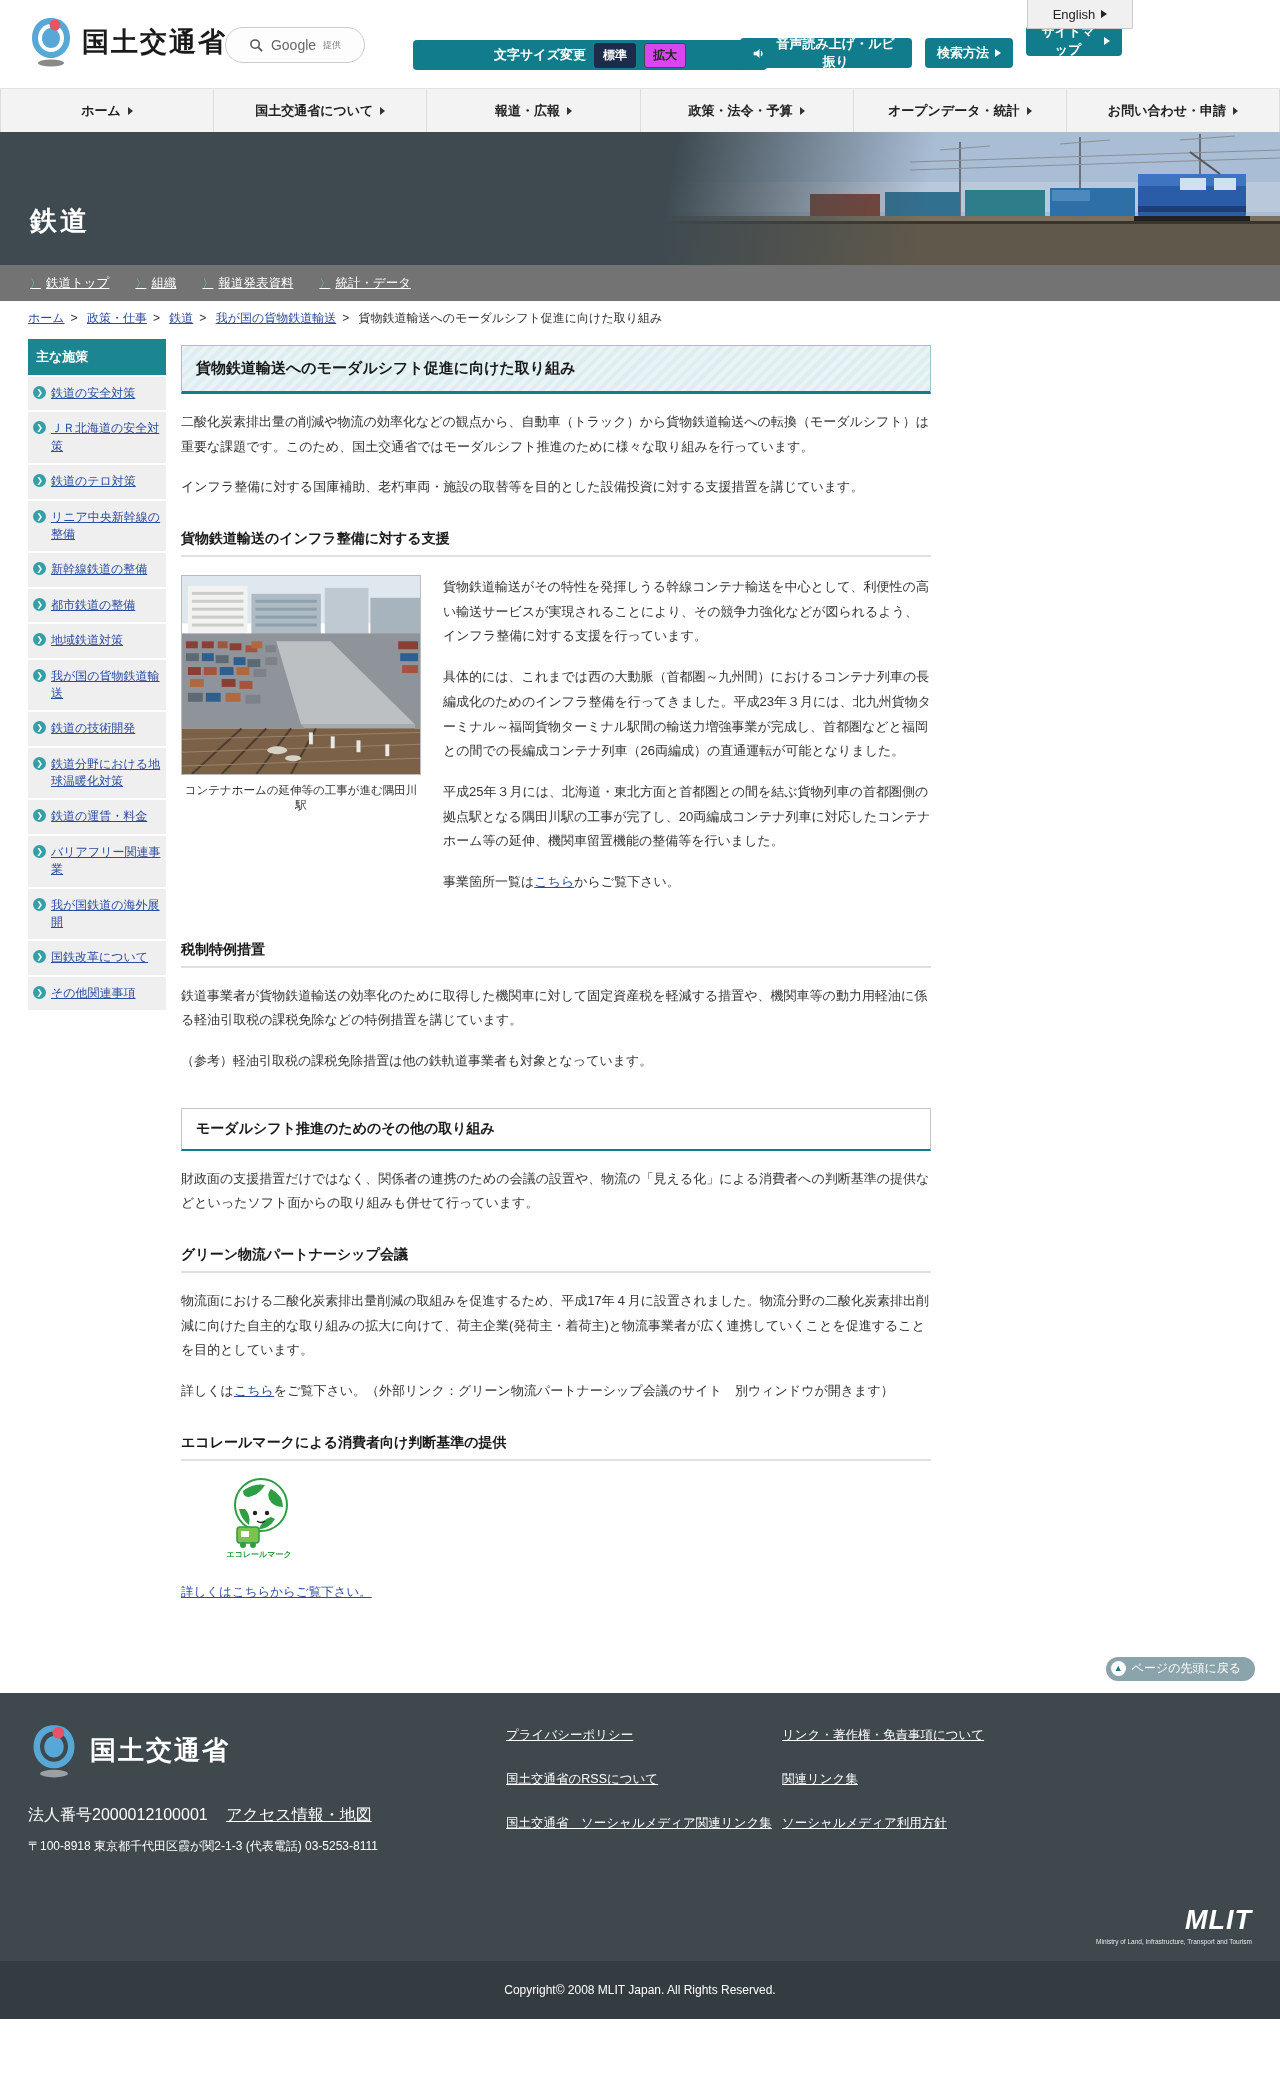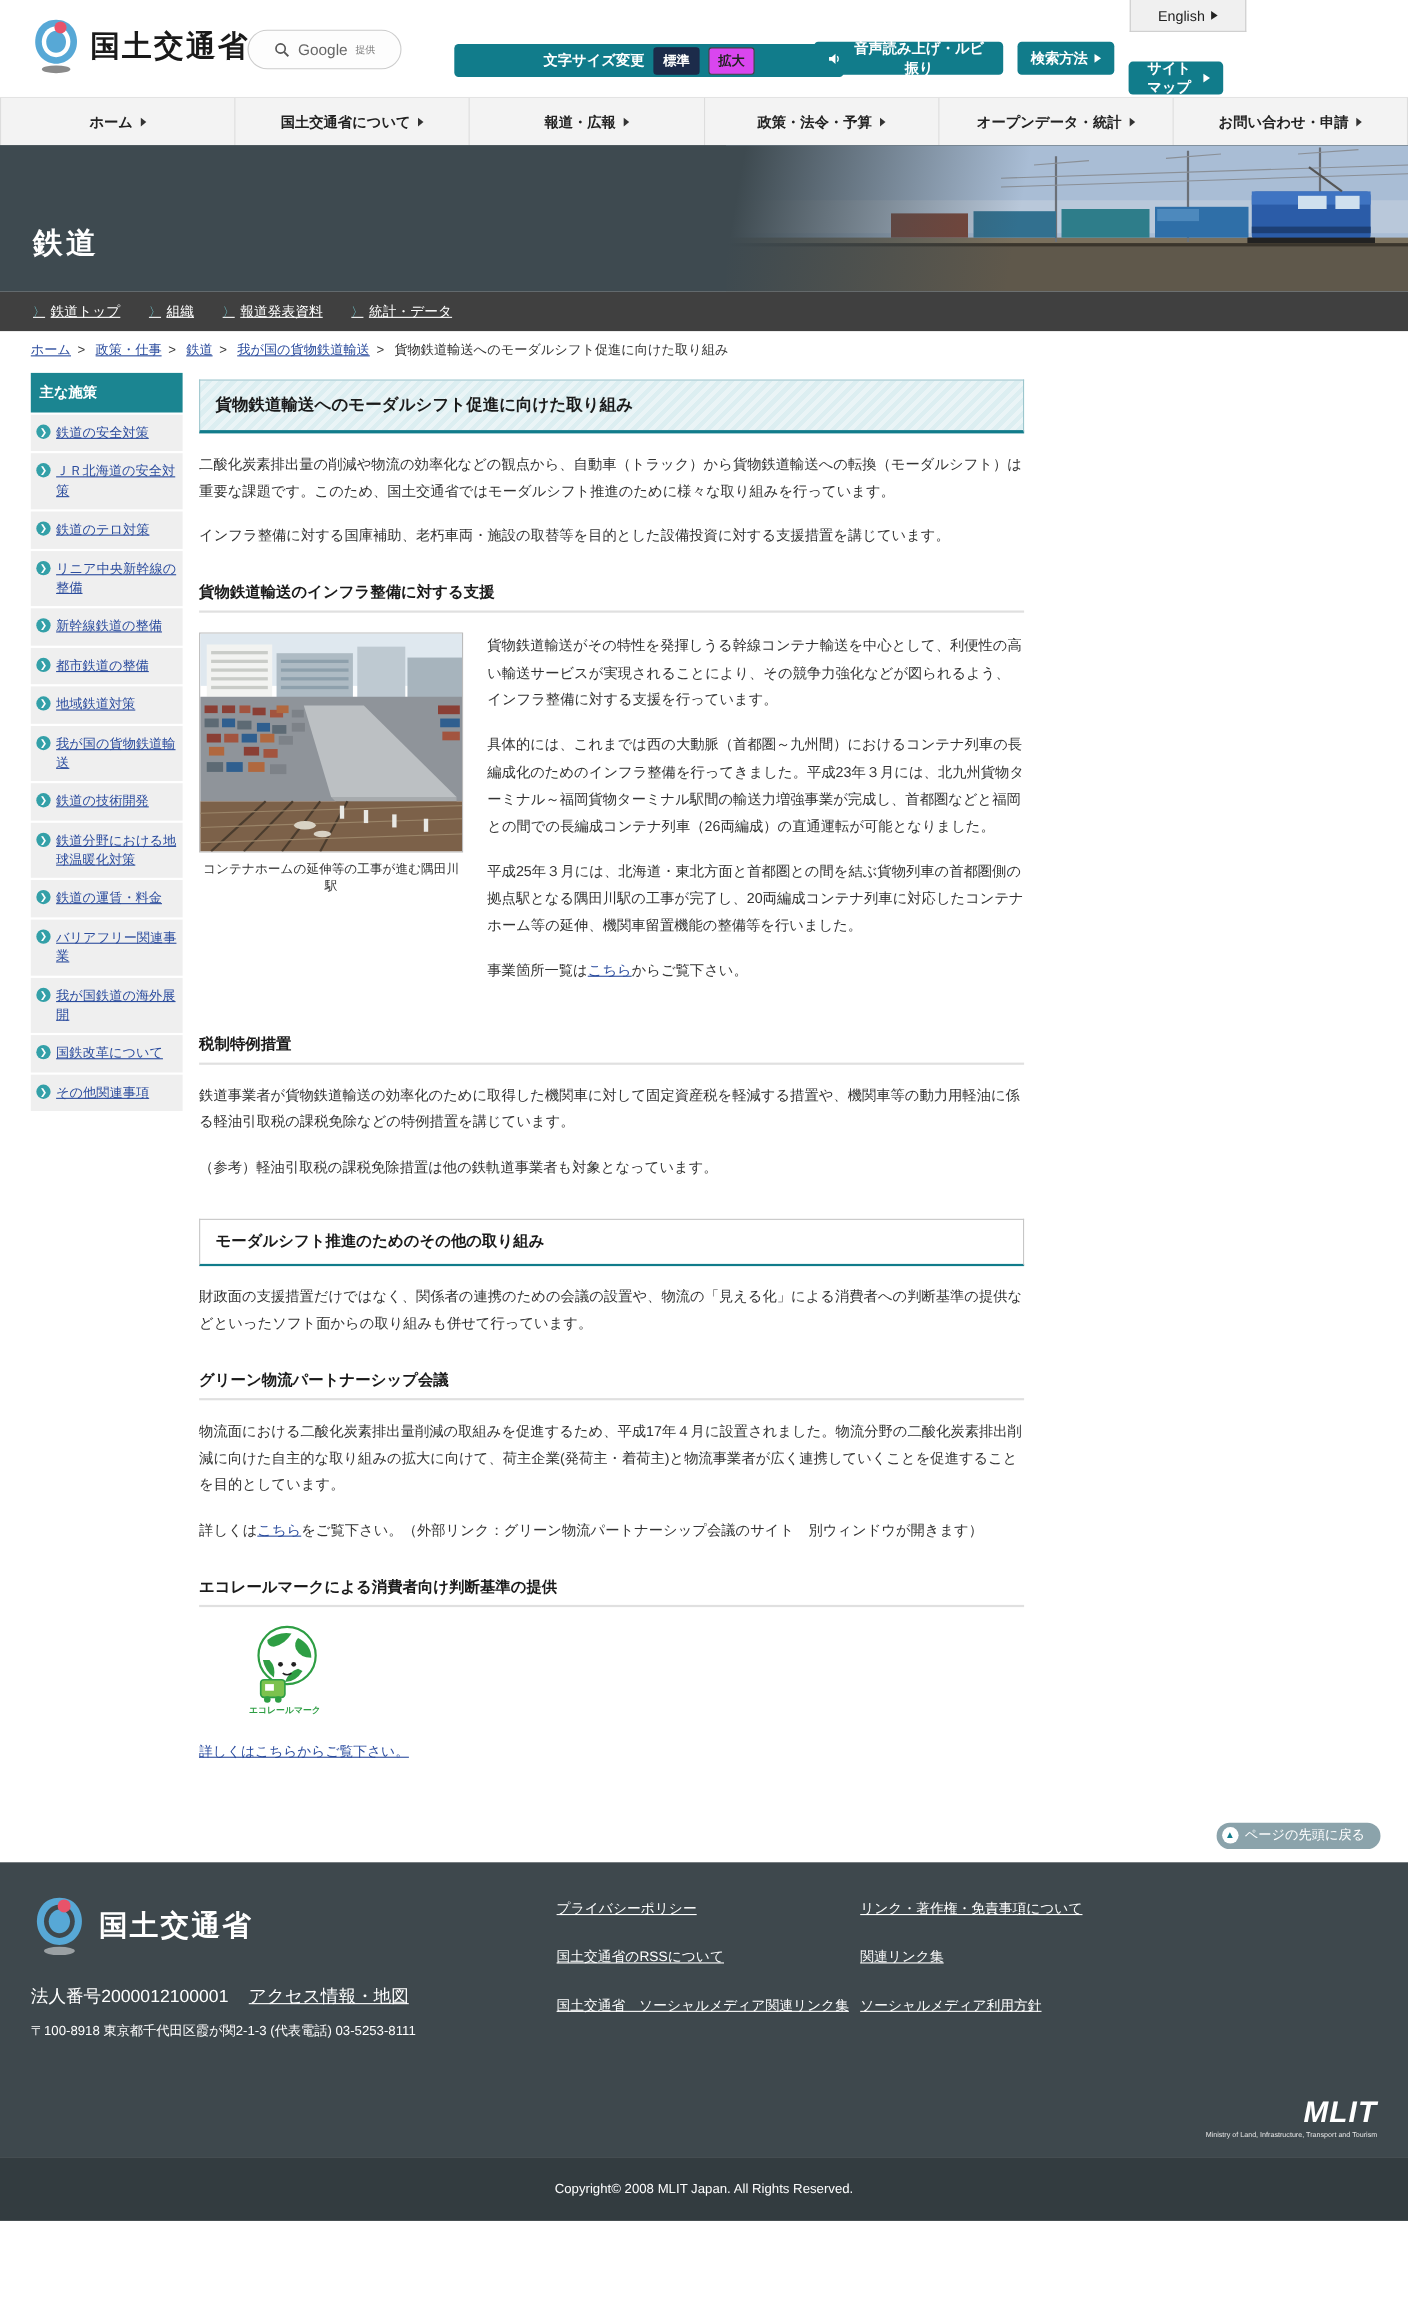--- a/index.html
+++ b/index.html
@@ -30,21 +30,21 @@
   }
   .hdr-btn .tri { width:0; height:0; border-left:6px solid #fff; border-top:4px solid transparent; border-bottom:4px solid transparent; display:inline-block; }
   .fontsize-group { position:absolute; left:413px; top:40px; width:354px; gap:8px; }
   .fontsize-group .mini {
     background:#d946ef; color:#222; border-radius:3px; font-size:12px; font-weight:bold;
     padding:3px 8px; border:1px solid #444; font-family:inherit;
   }
   .mini.std { background:#1c2b4a; color:#fff; border-color:#1c2b4a; }
   .tts-btn { position:absolute; left:740px; top:38px; width:172px; }
   .searchmethod-btn { position:absolute; left:925px; top:38px; width:88px; }
-  .sitemap-btn { position:absolute; left:1026px; top:56px; width:86px; }
+  .sitemap-btn { position:absolute; left:1026px; top:26px; width:96px; }
   .english-btn {
     position:absolute; left:1027px; top:0; width:106px; height:29px;
     background:#f0f0f0; border:1px solid #ccc; border-top:none; color:#222;
     font-size:13px; display:flex; align-items:center; justify-content:center; gap:6px; font-family:inherit;
   }
   .english-btn .tri-b { width:0; height:0; border-left:6px solid #222; border-top:4px solid transparent; border-bottom:4px solid transparent; }
   .spk { width:15px; height:15px; }
 
   
   .global-nav { height:44px; background:#f3f3f3; border-top:1px solid #e2e2e2; display:flex; }
@@ -55,21 +55,21 @@
   .global-nav .nav-item:last-child { border-right:1px solid #ddd; }
   .nav-item .tri-s { width:0; height:0; border-left:5px solid #333; border-top:4px solid transparent; border-bottom:4px solid transparent; }
 
   
   .hero { position:relative; height:133px; background:#3e4a50; overflow:hidden; }
   .hero-photo { position:absolute; right:0; top:0; height:133px; width:620px; }
   .hero-fade { position:absolute; inset:0; background:linear-gradient(100deg,#3e4a50 0 52%,rgba(62,74,80,0) 72%); }
   .hero-title { position:absolute; left:30px; bottom:26px; color:#fff; font-size:27px; font-weight:bold; letter-spacing:3px; }
 
   
-  .hero-subnav { height:36px; background:#404040; display:flex; align-items:center; gap:26px; padding-left:30px; }
+  .hero-subnav { height:36px; background:#737373; display:flex; align-items:center; gap:26px; padding-left:30px; }
   .hero-subnav a { color:#fff; font-size:12.5px; text-decoration:underline; display:inline-flex; align-items:center; gap:5px; }
   .hero-subnav a::before { content:"〉"; color:#6fc2c9; text-decoration:none; display:inline-block; font-size:11px; }
 
   
   .breadcrumb { padding:9px 28px 8px; font-size:12px; color:#333; }
   .breadcrumb a { color:#2c4d9e; text-decoration:underline; }
   .breadcrumb .sep { margin:0 6px; color:#333; }
 
   
   .content-wrap { display:flex; padding:4px 28px 0; gap:15px; }

